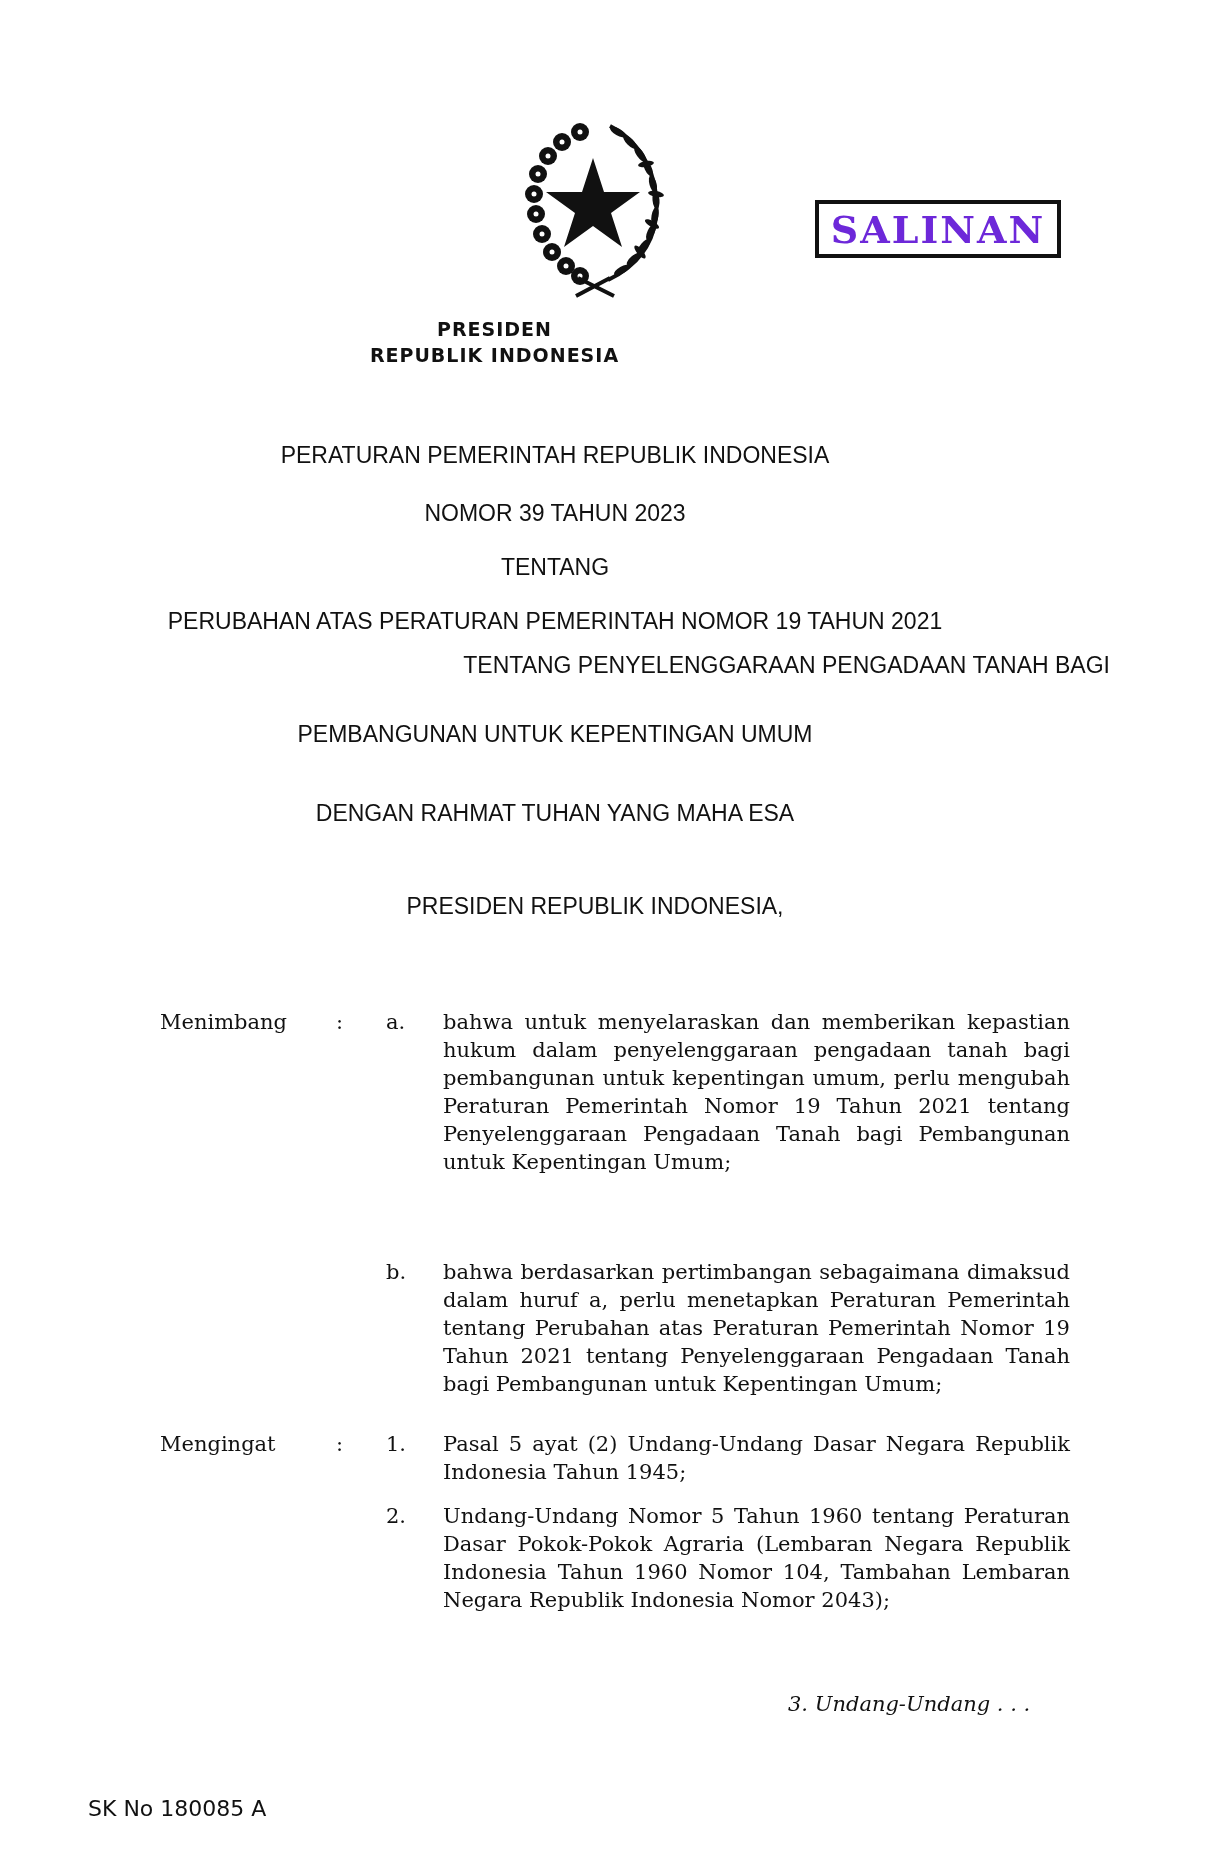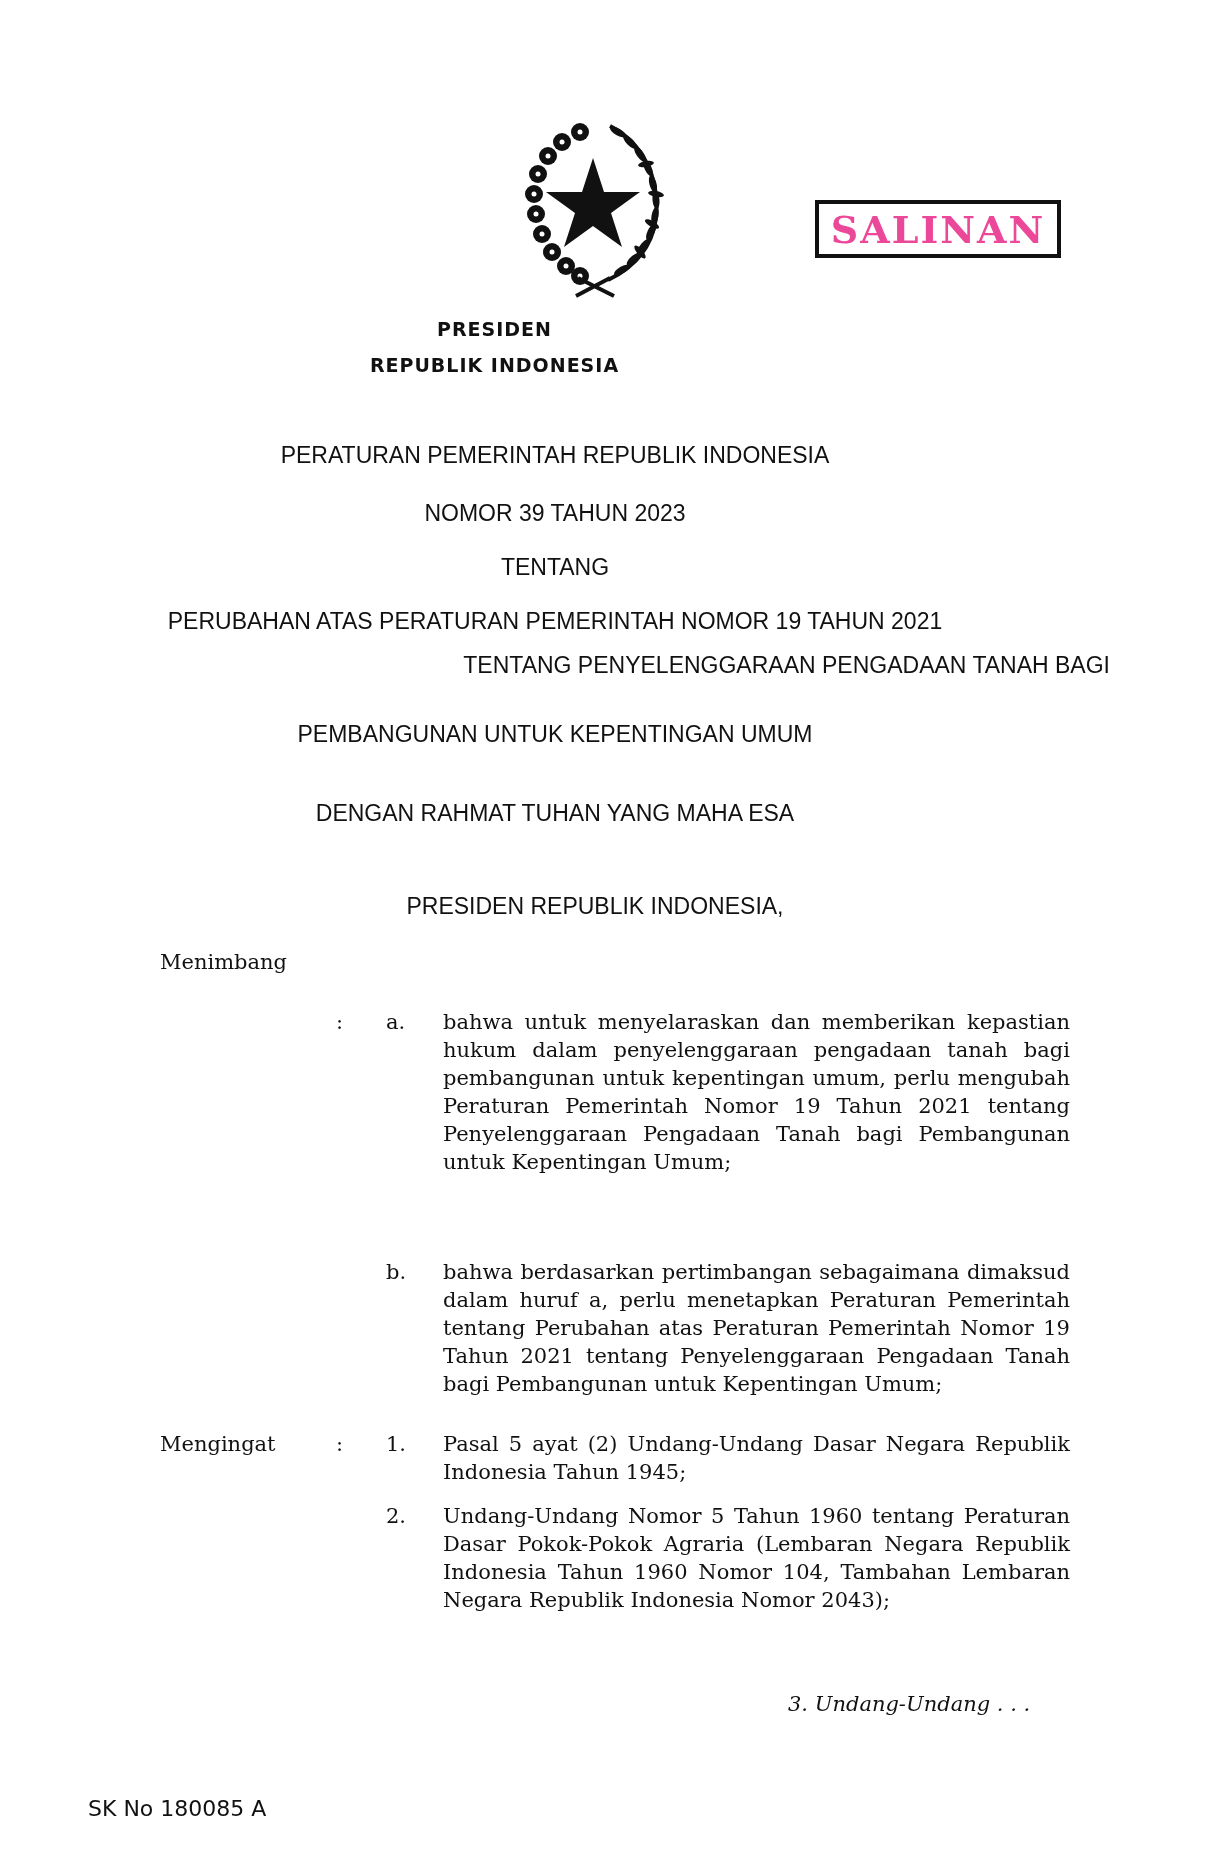--- a/index.html
+++ b/index.html
@@ -10,21 +10,21 @@
     }
     .abs { position: absolute; }
     .emblem { left: 518px; top: 118px; width: 150px; height: 185px; }
     .salinan-box {
       left: 815px; top: 200px; width: 246px; height: 58px;
       border: 4px solid #111; box-sizing: border-box;
       display: flex; align-items: center; justify-content: center;
     }
     .salinan-text {
       font-family: "DejaVu Serif", serif; font-weight: bold;
-      font-size: 38px; letter-spacing: 2px; color: #ec4899;
+      font-size: 38px; letter-spacing: 2px; color: #6d28d9;
     }
     .head-label {
       left: 0; width: 989px; text-align: center;
       font-family: "DejaVu Sans", "Liberation Sans", sans-serif;
       font-weight: bold; font-size: 19px; letter-spacing: 1px;
     }
     .center-line {
       left: 0; width: 1110px; text-align: center;
       font-family: Liberation Sans, sans-serif;
       font-size: 23px; color: #111;
@@ -101,33 +101,33 @@
 
     <path d="M60,160 L96,178 M92,160 L58,178" stroke="#111" stroke-width="4" fill="none"></path>
   </svg>
 </div>
 
 <div class="abs salinan-box">
   <span class="salinan-text">SALINAN</span>
 </div>
 
 <div class="abs head-label" style="top:318px;">PRESIDEN</div>
-<div class="abs head-label" style="top:344px;margin-top:10px;">REPUBLIK INDONESIA</div>
+<div class="abs head-label" style="top:344px;">REPUBLIK INDONESIA</div>
 
 <div class="abs center-line" style="top:442px;">PERATURAN PEMERINTAH REPUBLIK INDONESIA</div>
 <div class="abs center-line" style="top:500px;">NOMOR 39 TAHUN 2023</div>
 <div class="abs center-line" style="top:554px;">TENTANG</div>
 <div class="abs center-line" style="top:608px;">PERUBAHAN ATAS PERATURAN PEMERINTAH NOMOR 19 TAHUN 2021</div>
 <div class="abs center-line" style="top:652px;text-align:right;">TENTANG PENYELENGGARAAN PENGADAAN TANAH BAGI</div>
 <div class="abs center-line" style="top:696px;margin-top:25px;">PEMBANGUNAN UNTUK KEPENTINGAN UMUM</div>
 
 <div class="abs center-line" style="top:800px;">DENGAN RAHMAT TUHAN YANG MAHA ESA</div>
 <div class="abs center-line" style="top:893px;padding-left:40px;">PRESIDEN REPUBLIK INDONESIA,</div>
 
-<div class="abs body-text label" style="top:948px;text-align:right;">Menimbang</div>
+<div class="abs body-text label" style="top:1008px;text-align:right;">Menimbang</div>
 <div class="abs body-text colon" style="top:1008px;">:</div>
 
 <div class="abs body-text marker" style="top:1008px;">a.</div>
 <div class="abs body-text para" style="top:1008px;">bahwa untuk menyelaraskan dan memberikan kepastian hukum dalam penyelenggaraan pengadaan tanah bagi pembangunan untuk kepentingan umum, perlu mengubah Peraturan Pemerintah Nomor 19 Tahun 2021 tentang Penyelenggaraan Pengadaan Tanah bagi Pembangunan untuk Kepentingan Umum;</div>
 
 <div class="abs body-text marker" style="top:1258px;">b.</div>
 <div class="abs body-text para" style="top:1258px;">bahwa berdasarkan pertimbangan sebagaimana dimaksud dalam huruf a, perlu menetapkan Peraturan Pemerintah tentang Perubahan atas Peraturan Pemerintah Nomor 19 Tahun 2021 tentang Penyelenggaraan Pengadaan Tanah bagi Pembangunan untuk Kepentingan Umum;</div>
 
 <div class="abs body-text label" style="top:1430px;">Mengingat</div>
 <div class="abs body-text colon" style="top:1430px;">:</div>

